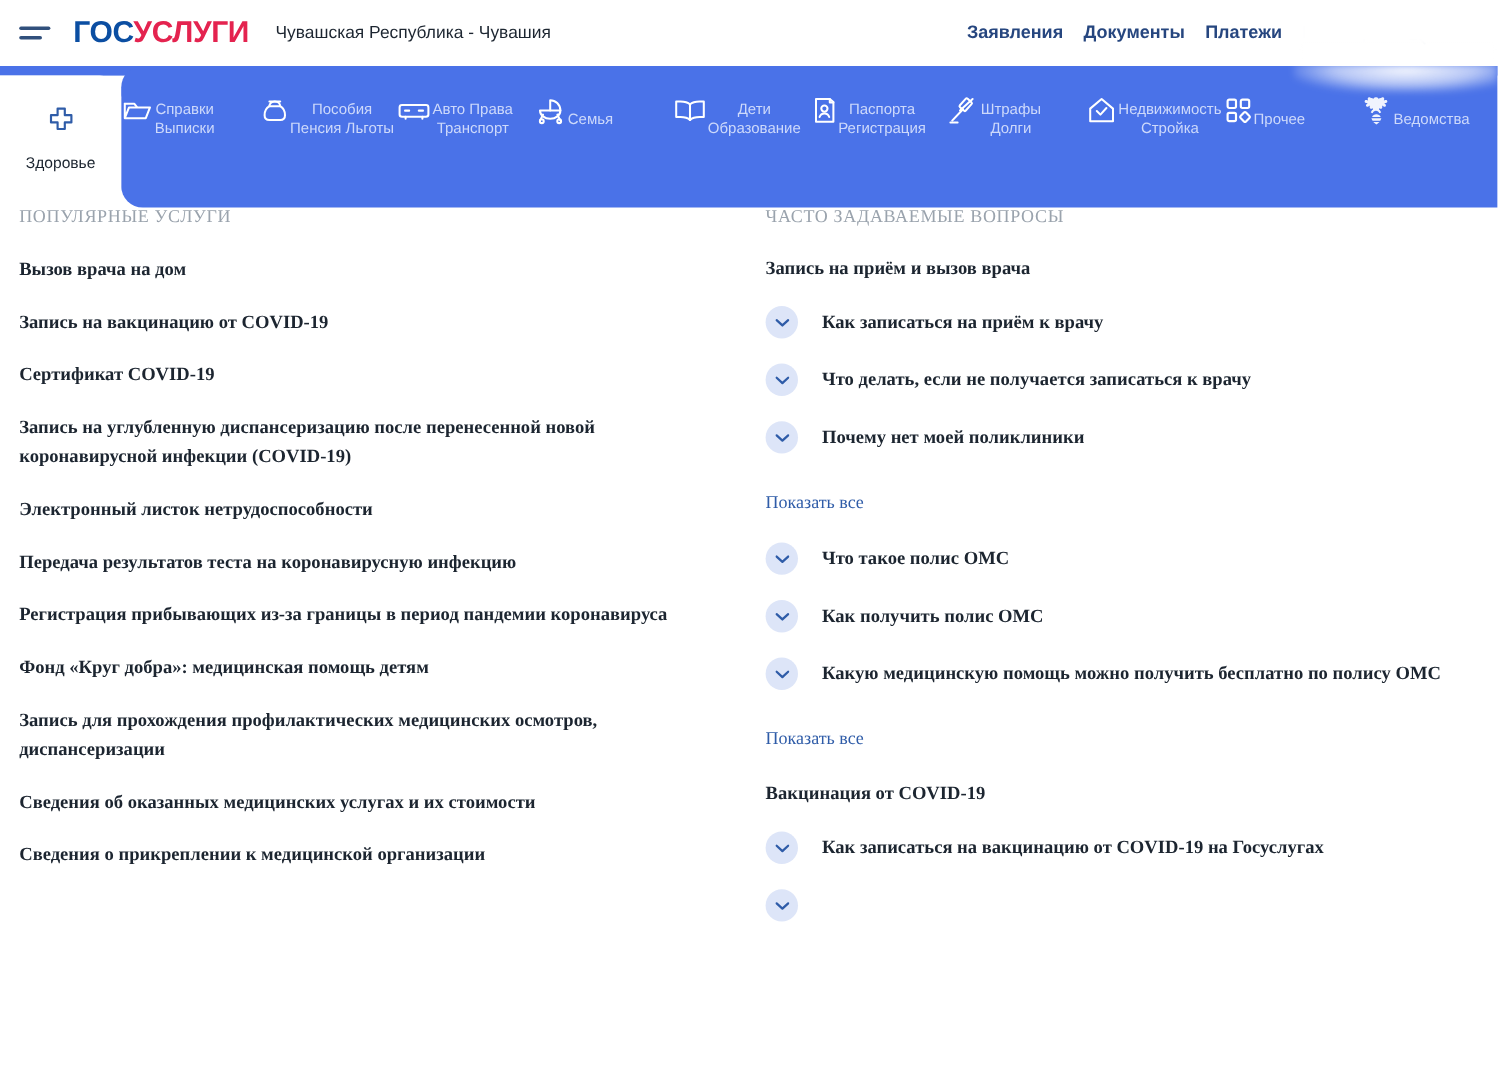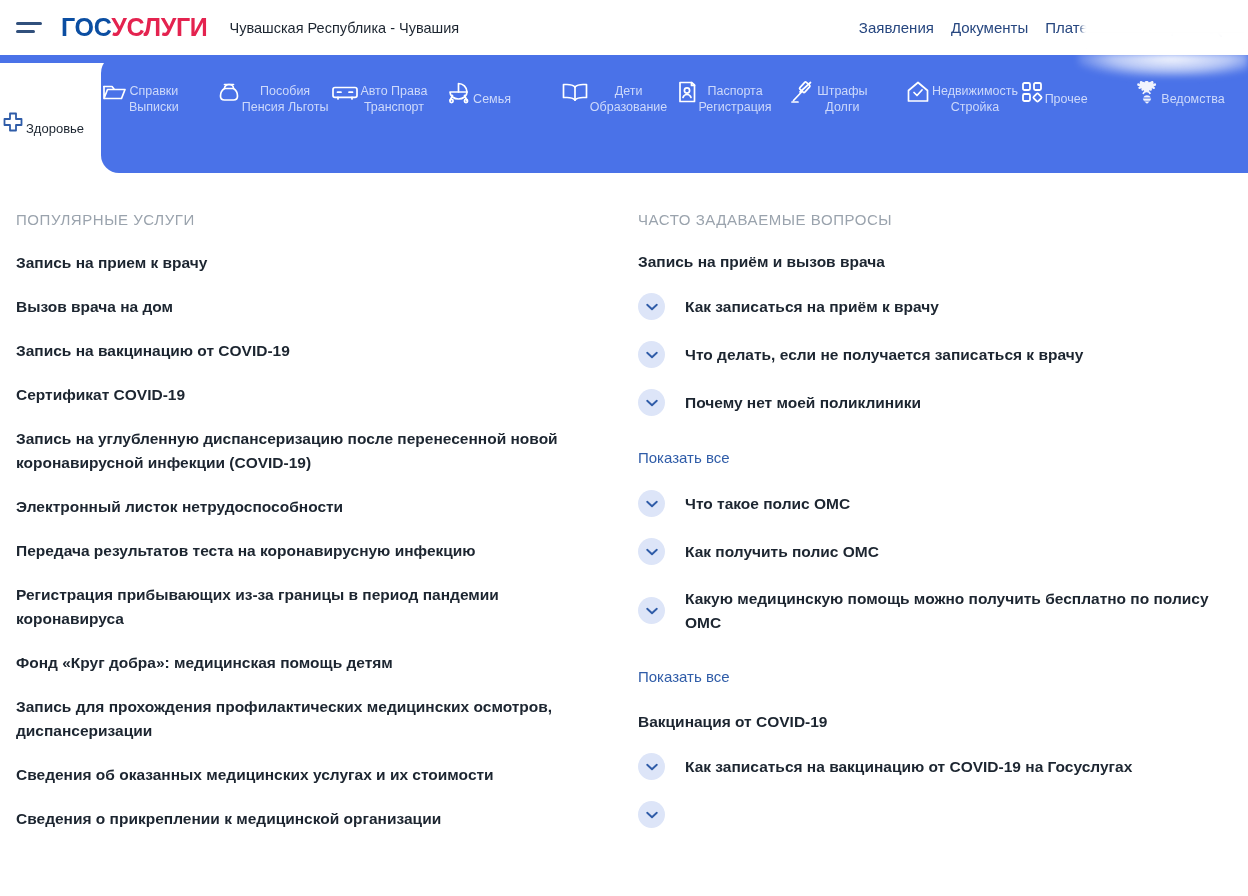--- a/index.html
+++ b/index.html
@@ -65,21 +65,22 @@
     color: #1c2530;
     white-space: nowrap;
     flex: 0 0 auto;
   }
 
   .topnav {
     margin-left: auto;
     display: flex;
     align-items: center;
     gap: 17px;
-    padding-right: 0;
+    padding-right: 34px;
+    font-weight: bold;
   }
   .topnav a {
     font-size: 15px;
     color: #26467f;
     text-decoration: none;
     white-space: nowrap;
     cursor: pointer;
   }
 
   .search-btn {
@@ -155,21 +156,21 @@
   .cat-active {
     position: absolute;
     left: 0;
     top: 8px;
     width: 101px;
     height: 110px;
     background: #ffffff;
     border-top-right-radius: 18px;
     border-bottom-right-radius: 18px;
     display: flex;
-    flex-direction: row;
+    flex-direction: column;
     align-items: center;
     padding-top: 22px;
     cursor: pointer;
     z-index: 3;
   }
   .cat-active .cat-ico { height: 30px; display:flex; align-items:center; justify-content:center; margin-bottom: 13px; }
   .cat-active .cat-label { font-size: 13px; color: #1c2530; line-height: 16px; }
 
   
   .cloud {
@@ -181,23 +182,23 @@
     background: radial-gradient(ellipse at 55% 20%, rgba(255,255,255,0.95) 0%, rgba(255,255,255,0.6) 45%, rgba(255,255,255,0) 78%);
     filter: blur(3px);
     pointer-events: none;
     z-index: 4;
   }
 
   
   .content {
     position: relative;
     display: flex;
-    padding-top: 38px;
     height: 723px;
     overflow: hidden;
+    font-family: Liberation Serif, serif;
   }
 
   .col-left  { width: 638px; padding-left: 16px; padding-right: 60px; }
   .col-right { width: 610px; padding-right: 16px; }
 
   .section-title {
     font-size: 15px;
     letter-spacing: 0.55px;
     color: #9aa3ad;
     text-transform: uppercase;
@@ -433,21 +434,20 @@
       </span>
       <span class="cat-label">Здоровье</span>
     </div>
   </div>
 
   <div class="content">
 
     <div class="col-left">
       <div class="section-title">ПОПУЛЯРНЫЕ УСЛУГИ</div>
 
-      <a class="svc">Запись на прием к врачу</a>
       <a class="svc">Вызов врача на дом</a>
       <a class="svc">Запись на вакцинацию от COVID-19</a>
       <a class="svc">Сертификат COVID-19</a>
       <a class="svc">Запись на углубленную диспансеризацию после перенесенной новой коронавирусной инфекции (COVID-19)</a>
       <a class="svc">Электронный листок нетрудоспособности</a>
       <a class="svc">Передача результатов теста на коронавирусную инфекцию</a>
       <a class="svc">Регистрация прибывающих из-за границы в период пандемии коронавируса</a>
       <a class="svc">Фонд «Круг добра»: медицинская помощь детям</a>
       <a class="svc">Запись для прохождения профилактических медицинских осмотров, диспансеризации</a>
       <a class="svc">Сведения об оказанных медицинских услугах и их стоимости</a>

